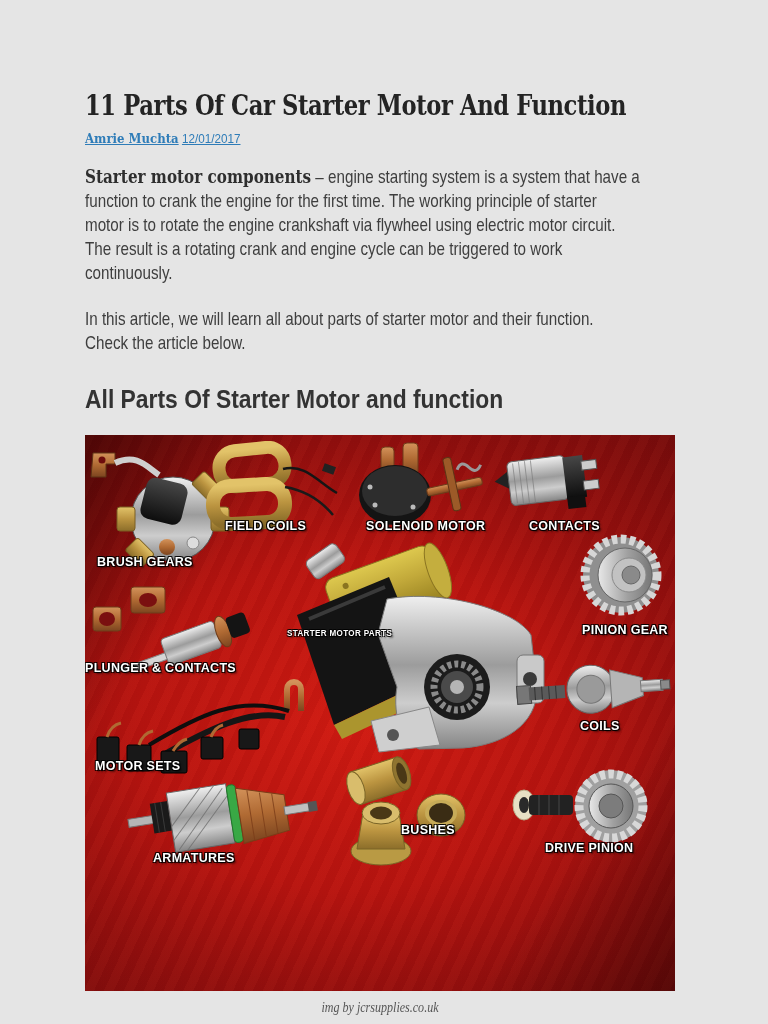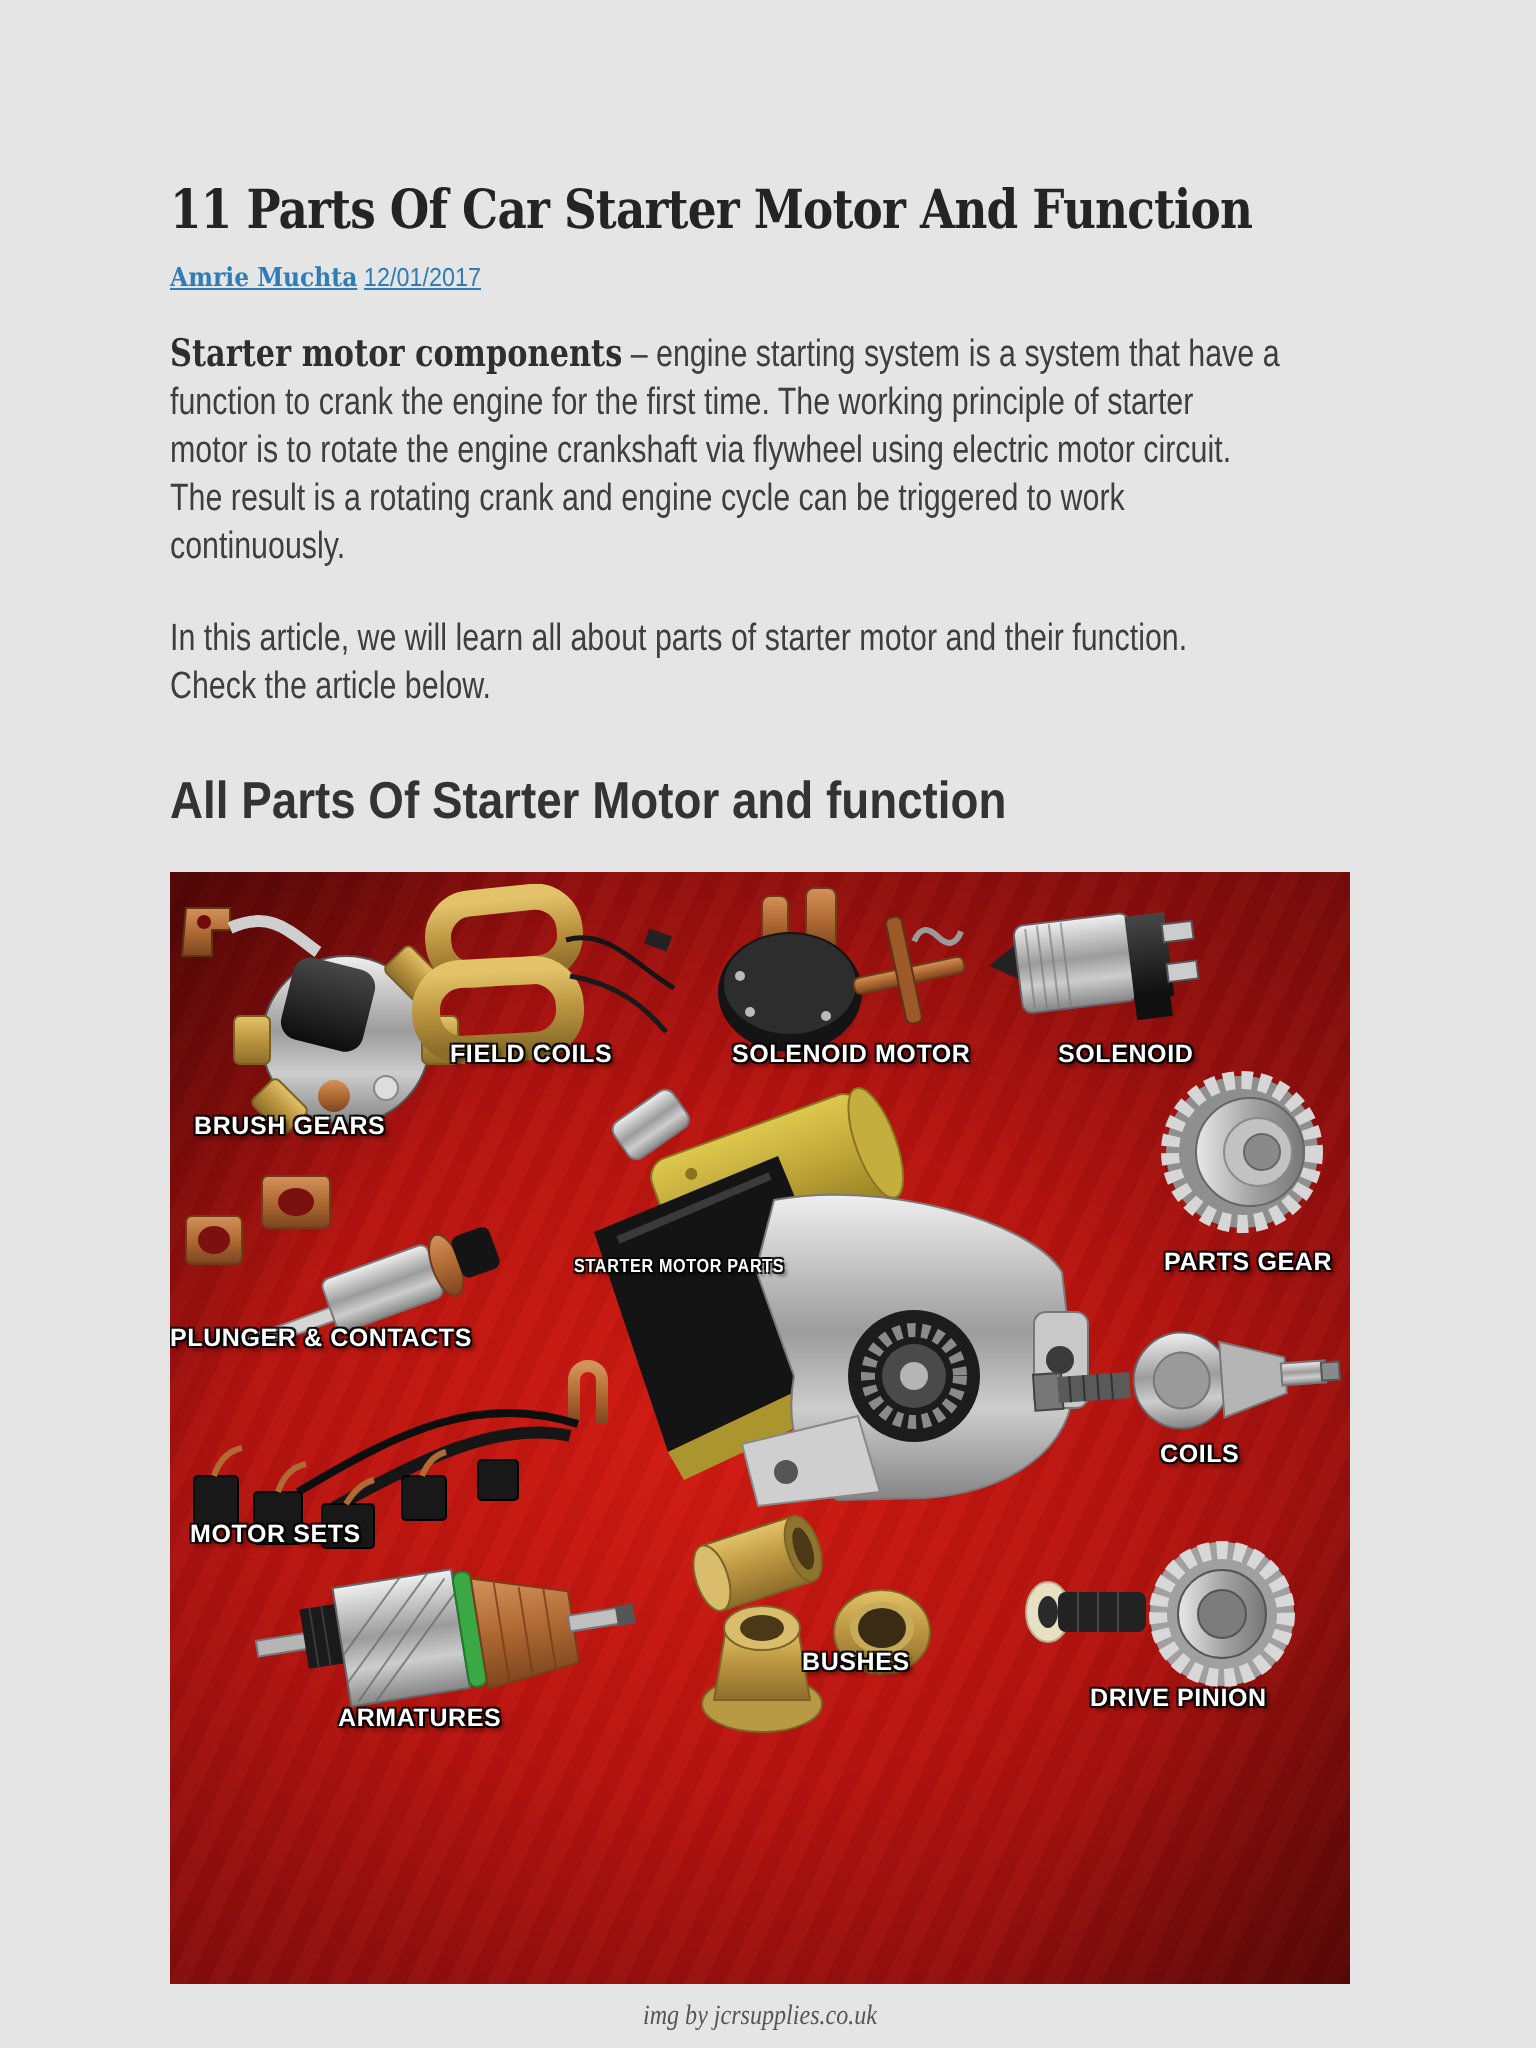--- a/index.html
+++ b/index.html
@@ -296,28 +296,28 @@
             <line x1="50" y1="32" x2="50" y2="52"></line>
           </g>
         <circle cx="102" cy="43" r="36" fill="#a0a0a0"></circle>
         <circle cx="102" cy="43" r="32" fill="none" stroke="#d8d8d8" stroke-width="9" stroke-dasharray="5.5 3.2"></circle>
         <circle cx="102" cy="43" r="22" fill="url(#gSteelH)" stroke="#555"></circle>
         <circle cx="102" cy="43" r="12" fill="#7c7c7c" stroke="#555"></circle>
       </svg>
 
       <span class="lbl" style="left:140px;top:84px">FIELD COILS</span>
       <span class="lbl" style="left:281px;top:84px">SOLENOID MOTOR</span>
-      <span class="lbl" style="left:444px;top:84px">SOLENOID</span>
+      <span class="lbl" style="left:444px;top:84px">CONTACTS</span>
       <span class="lbl" style="left:12px;top:120px">BRUSH GEARS</span>
-      <span class="lbl" style="left:497px;top:188px">PARTS GEAR</span>
+      <span class="lbl" style="left:497px;top:188px">PINION GEAR</span>
       <span class="lbl lbl-small" style="left:202px;top:191px">STARTER MOTOR  PARTS</span>
       <span class="lbl" style="left:0;top:226px">PLUNGER &amp; CONTACTS</span>
       <span class="lbl" style="left:495px;top:284px">COILS</span>
       <span class="lbl" style="left:10px;top:324px">MOTOR SETS</span>
       <span class="lbl" style="left:316px;top:388px">BUSHES</span>
-      <span class="lbl" style="left:84px;top:416px">ARMATURES</span>
+      <span class="lbl" style="left:68px;top:416px">ARMATURES</span>
       <span class="lbl" style="left:460px;top:406px">DRIVE PINION</span>
     </div>
 
     <div class="caption">img by jcrsupplies.co.uk</div>
 
   </div>
 </div>
 
 </body></html>

